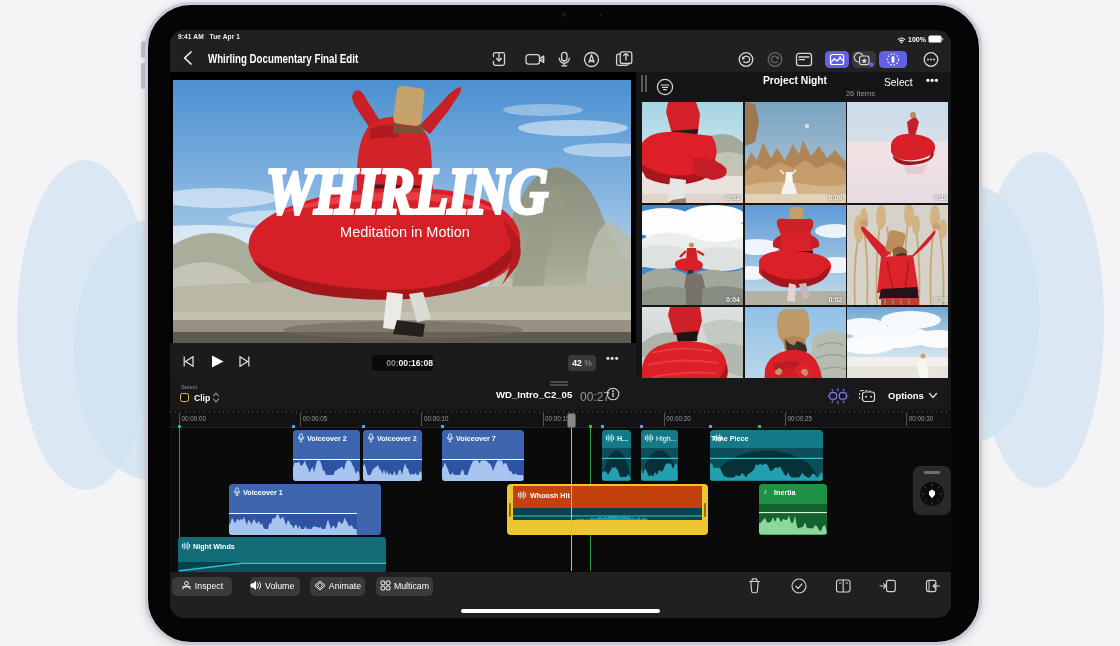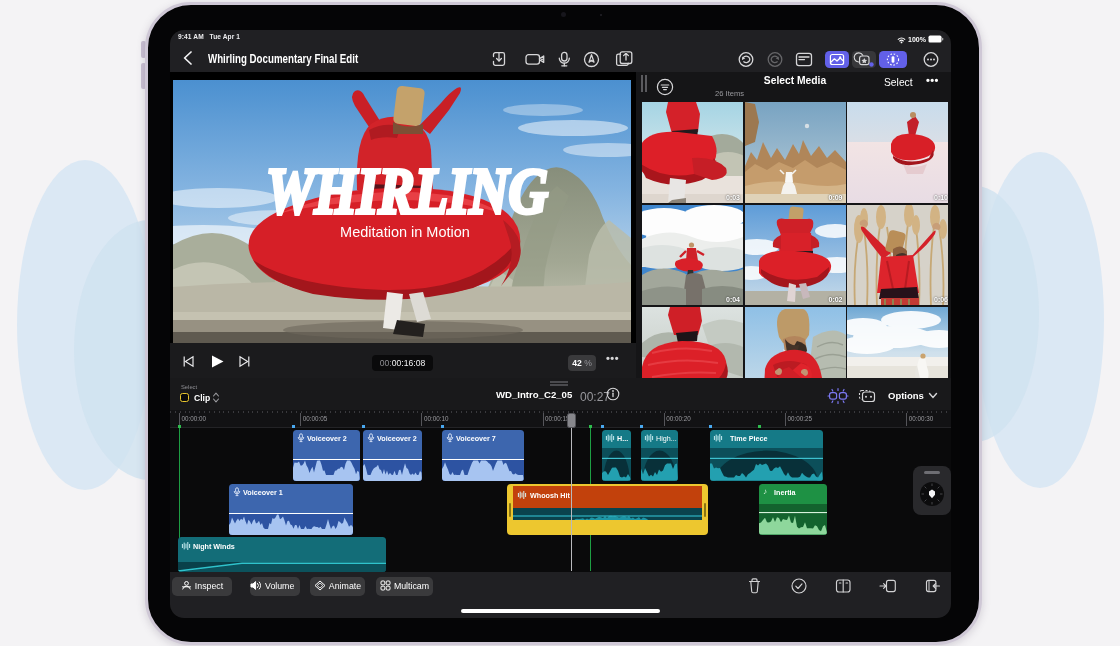--- a/index.html
+++ b/index.html
@@ -168,32 +168,32 @@
 <g stroke="#e8e8ea" stroke-width="1.2" fill="none">
         <path d="M2.2 1.5 v10"></path>
         <path d="M11 1.8 L3.4 6.5 L11 11.2 Z"></path>
       </g>
 <path d="M30 .6 L41.5 6.5 L30 12.4 Z" fill="#fff"></path>
 <g stroke="#e8e8ea" stroke-width="1.2" fill="none">
         <path d="M58 1.8 L65.6 6.5 L58 11.2 Z"></path>
         <path d="M66.8 1.5 v10"></path>
       </g>
 </svg>
-    <div class="abs" style="left:202px;top:325px;width:61px;height:16px;background:#0a0a0b;border-radius:4px;text-align:center;line-height:16px;font-size:8.6px;font-weight:400"><span style="color:#8e8e93">00:</span><span style="color:#f2f2f3">00:16:08</span></div>
+    <div class="abs" style="left:202px;top:325px;width:61px;height:16px;background:#0a0a0b;border-radius:4px;text-align:right;line-height:16px;font-size:8.6px;font-weight:700"><span style="color:#8e8e93">00:</span><span style="color:#f2f2f3">00:16:08</span></div>
     <div class="abs" style="left:398px;top:325px;width:28px;height:16px;background:#3a3a3c;border-radius:4px;text-align:center;line-height:16px;font-size:8.6px"><span style="color:#fff;font-weight:700">42</span><span style="color:#98989d"> %</span></div>
     <div class="abs" style="left:436px;top:322px;width:20px;font-size:11px;font-weight:700;color:#d8d8da;letter-spacing:.5px">•••</div>
     <div class="abs" style="left:466px;top:42px;width:315px;height:306px;background:#151517"></div>
     <div class="abs" style="left:471px;top:45px;width:2px;height:17px;background:#5a5a5e"></div>
 <div class="abs" style="left:475px;top:45px;width:2px;height:17px;background:#5a5a5e"></div>
     <svg class="abs" style="left:486px;top:48px" width="18" height="18" viewBox="0 0 18 18">
 <circle cx="9" cy="9" r="7.6" fill="none" stroke="#d6d6d8" stroke-width="1.2"></circle>
 <path d="M5.2 7 h7.6 M6.4 9.3 h5.2 M7.6 11.6 h2.8" stroke="#d6d6d8" stroke-width="1.2" stroke-linecap="round"></path>
 </svg>
-    <div class="abs" style="left:545px;top:45px;width:160px;text-align:center;font-size:10.3px;font-weight:700;color:#fff">Select Media</div>
-    <div class="abs" style="left:545px;top:59px;width:160px;text-align:left;font-size:7.6px;color:#98989d">26 Items</div>
+    <div class="abs" style="left:545px;top:45px;width:160px;text-align:center;font-size:10.3px;font-weight:700;color:#fff">Project Night</div>
+    <div class="abs" style="left:545px;top:59px;width:160px;text-align:right;font-size:7.6px;color:#98989d">26 Items</div>
     <div class="abs" style="left:714px;top:47px;font-size:10.3px;color:#fff">Select</div>
     <div class="abs" style="left:756px;top:44px;font-size:11px;font-weight:700;color:#fff;letter-spacing:.4px">•••</div>
     <div class="abs" style="left:472px;top:72px;width:101px;height:101px;overflow:hidden"><svg width="101" height="101" viewBox="0 0 101 101" preserveAspectRatio="none">
 <defs>
           <linearGradient id="t1s" x1="0" y1="0" x2="0" y2="1">
             <stop offset="0" stop-color="#a5d4e4"></stop>
             <stop offset="1" stop-color="#eef2ee"></stop>
           </linearGradient>
         </defs>
 <rect width="101" height="101" fill="url(#t1s)"></rect>
@@ -529,23 +529,23 @@
 <g transform="translate(0,12.4)">
           <path d="M0,20.2368 L0.0,3.0 L2.0,3.0 L4.0,8.1 L6.0,7.0 L8.0,7.9 L10.0,7.5 L12.0,12.0 L14.0,15.8 L16.0,16.4 L18.0,17.2 L20.0,17.2 L22.0,17.2 L24.0,17.2 L26.0,14.7 L28.0,15.6 L30.0,15.5 L32.0,12.6 L34.0,14.3 L36.0,17.2 L38.0,13.8 L40.0,12.7 L42.0,10.8 L44.0,9.3 L46.0,3.6 L48.0,5.2 L50.0,3.0 L52.0,4.6 L54.0,3.8 L56.0,3.0 L58.0,5.3 L60.0,10.3 L62.0,10.6 L64.0,8.0 L66.0,6.9 L68.0,7.5 L70.0,5.8 L72.0,9.7 L74.0,13.6 L76.0,15.7 L78.0,11.9 L80.0,15.6 L82.0,17.2 L84.0,17.2 L86.0,17.2 L88.0,17.2 L90.0,16.3 L92.0,12.4 L94.0,14.5 L96.0,16.1 L98.0,17.2 L100.0,17.2 L102.0,13.8 L104.0,13.2 L106.0,16.2 L108.0,17.2 L110.0,13.8 L112.0,11.2 L113,20.2368 Z" fill="#23a0b0"></path>
         </g>
 <rect x="0" y="9.8" width="113" height="1.2" fill="#3ec1cf"></rect>
 </svg>
 <svg class="abs" style="left:3px;top:3px" width="10" height="10" viewBox="0 0 10 10">
         <g stroke="#c6ecf0" stroke-width="1" stroke-linecap="round">
           <path d="M1.4 3.4 v3.2 M3.2 2 v6 M5 3 v4 M6.8 1.4 v7.2 M8.6 3.4 v3.2"></path>
         </g>
       </svg>
-<div class="abs" style="left:20px;top:3.5px;font-size:7.2px;font-weight:700;color:#fff;white-space:nowrap">Time Piece</div>
-</div>
-    <div class="abs" style="left:59px;top:454px;width:124px;height:51px;border-radius:3.5px;overflow:hidden;background:#3d66ae">
+<div class="abs" style="left:1px;top:3.5px;font-size:7.2px;font-weight:700;color:#fff;white-space:nowrap">Time Piece</div>
+</div>
+    <div class="abs" style="left:59px;top:454px;width:152px;height:51px;border-radius:3.5px;overflow:hidden;background:#3d66ae">
 <div class="abs" style="left:0;top:28.6px;width:128px;height:1.4px;background:#fff"></div>
 <svg class="abs" style="left:0;top:30.0px" width="128" height="21.0">
         <rect width="128" height="21.0" fill="#2d53a2"></rect>
         <path d="M0,20.939999999999998 L0.0,11.0 L1.5,9.1 L3.0,3.5 L4.5,6.4 L6.0,9.5 L7.5,6.5 L9.0,4.5 L10.5,7.0 L12.0,4.7 L13.5,6.0 L15.0,2.5 L16.5,7.3 L18.0,10.8 L19.5,5.7 L21.0,7.5 L22.5,10.5 L24.0,6.7 L25.5,5.1 L27.0,9.5 L28.5,8.8 L30.0,6.7 L31.5,11.0 L33.0,9.1 L34.5,13.8 L36.0,15.1 L37.5,15.1 L39.0,15.1 L40.5,9.1 L42.0,10.3 L43.5,4.1 L45.0,4.9 L46.5,3.5 L48.0,0.4 L49.5,0.4 L51.0,5.3 L52.5,4.2 L54.0,2.5 L55.5,6.5 L57.0,11.6 L58.5,6.9 L60.0,6.7 L61.5,10.6 L63.0,11.2 L64.5,14.7 L66.0,11.0 L67.5,10.9 L69.0,15.1 L70.5,11.1 L72.0,15.1 L73.5,15.1 L75.0,15.1 L76.5,12.1 L78.0,15.1 L79.5,14.8 L81.0,15.1 L82.5,15.1 L84.0,12.7 L85.5,12.3 L87.0,12.9 L88.5,13.1 L90.0,13.9 L91.5,12.7 L93.0,15.1 L94.5,15.1 L96.0,15.1 L97.5,10.5 L99.0,5.0 L100.5,10.4 L102.0,14.9 L103.5,12.3 L105.0,11.4 L106.5,15.1 L108.0,12.5 L109.5,6.9 L111.0,7.9 L112.5,9.8 L114.0,8.9 L115.5,3.4 L117.0,6.4 L118.5,8.9 L120.0,12.8 L121.5,11.2 L123.0,11.6 L124.5,14.6 L126.0,15.1 L127.5,15.1 L128,20.939999999999998 Z" fill="#a7c4f1"></path>
       </svg>
 <svg class="abs" style="left:4px;top:3px" width="8" height="11" viewBox="0 0 8 11">
         <g stroke="#dfe8f8" stroke-width=".9" fill="none">
           <rect x="2.6" y=".8" width="2.8" height="4.6" rx="1.4"></rect>
           <path d="M1.2 4 a2.8 2.8 0 0 0 5.6 0 M4 6.8 v1.6 M2.6 8.6 h2.8"></path>
         </g>

